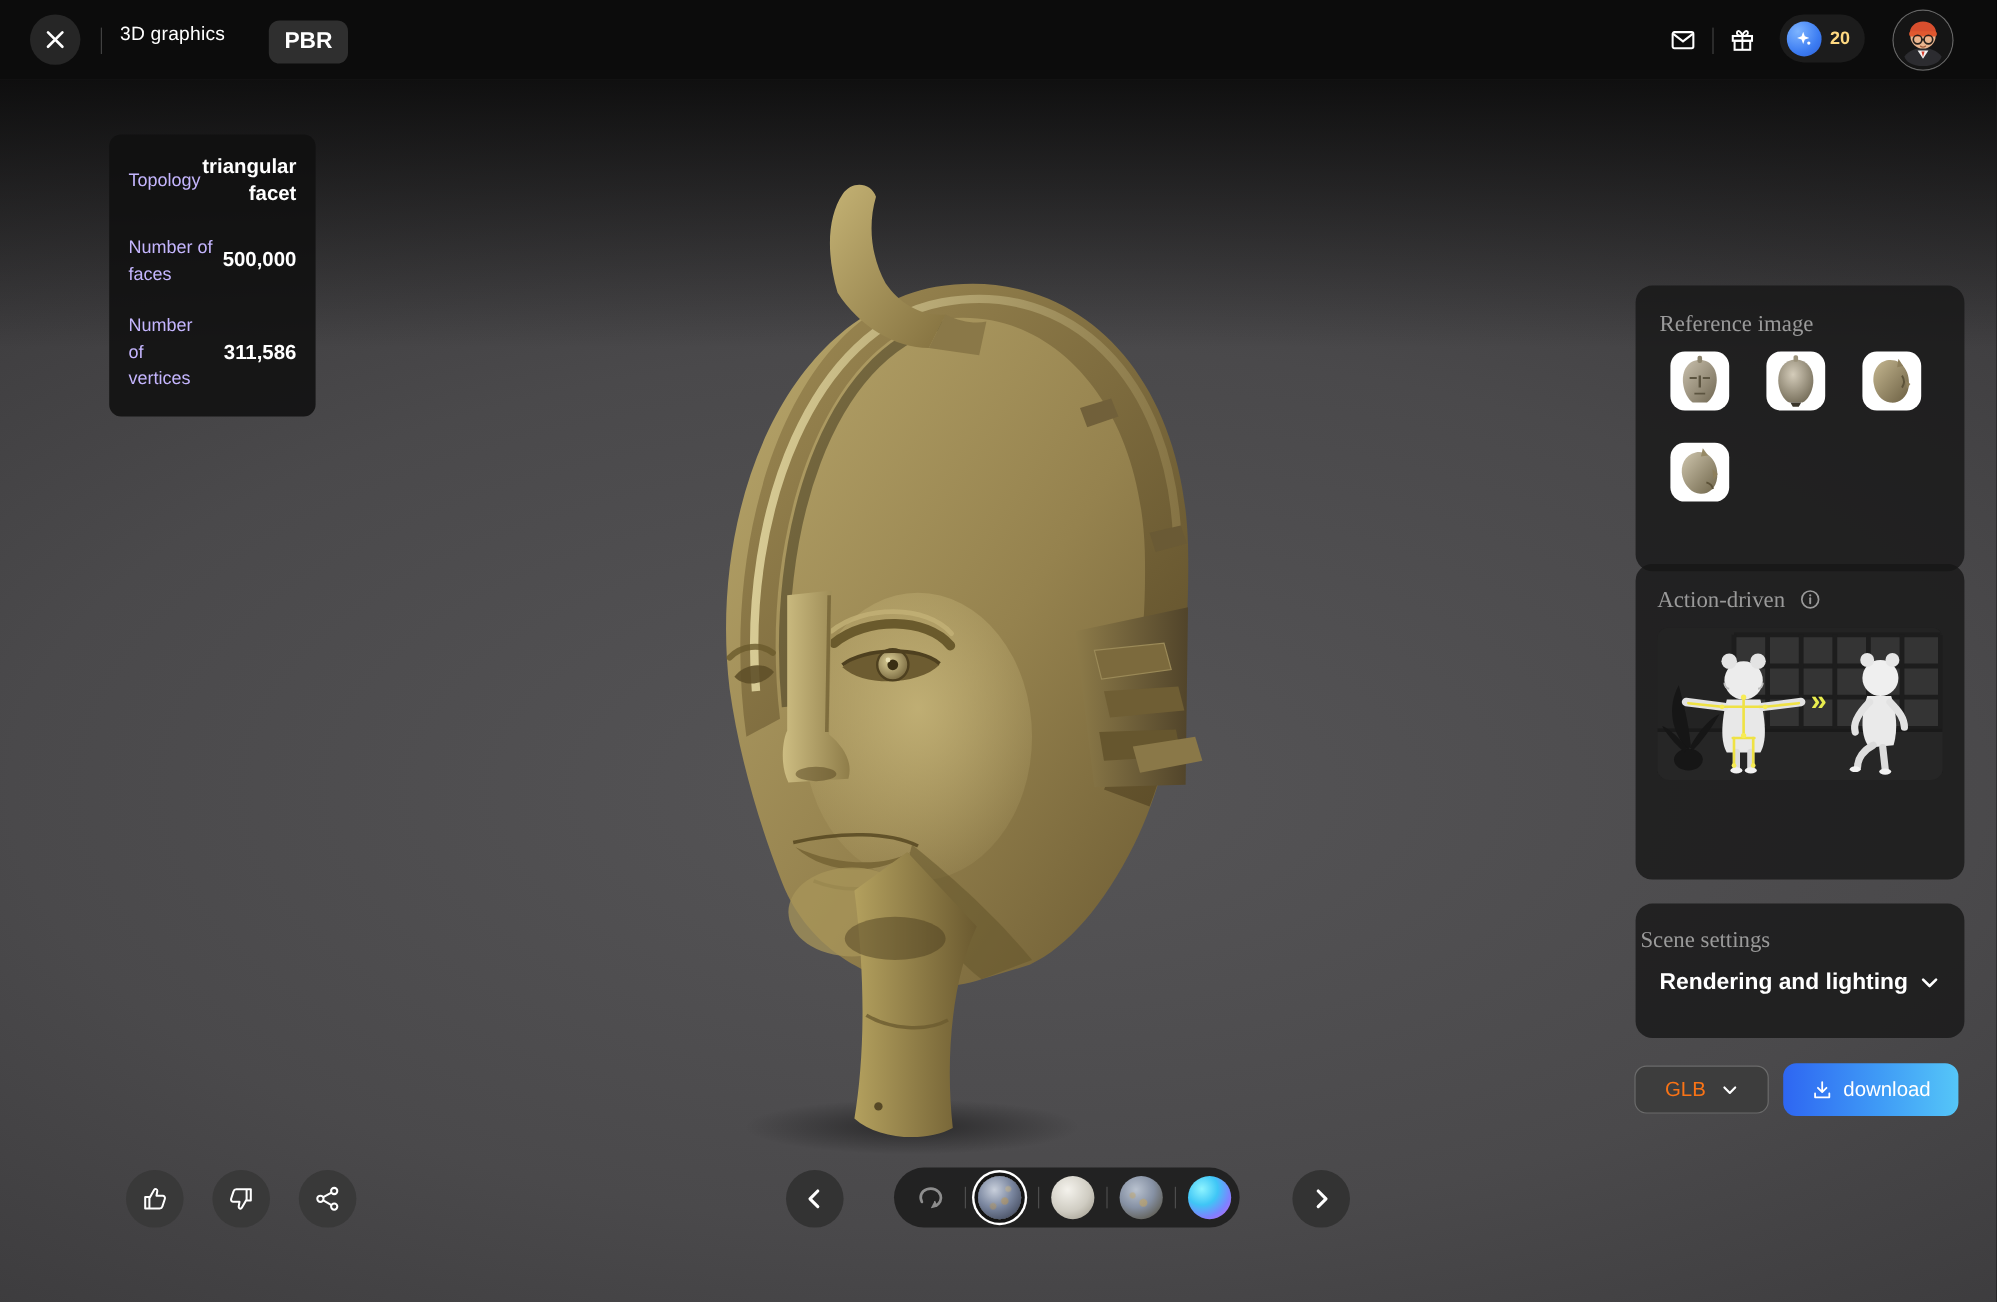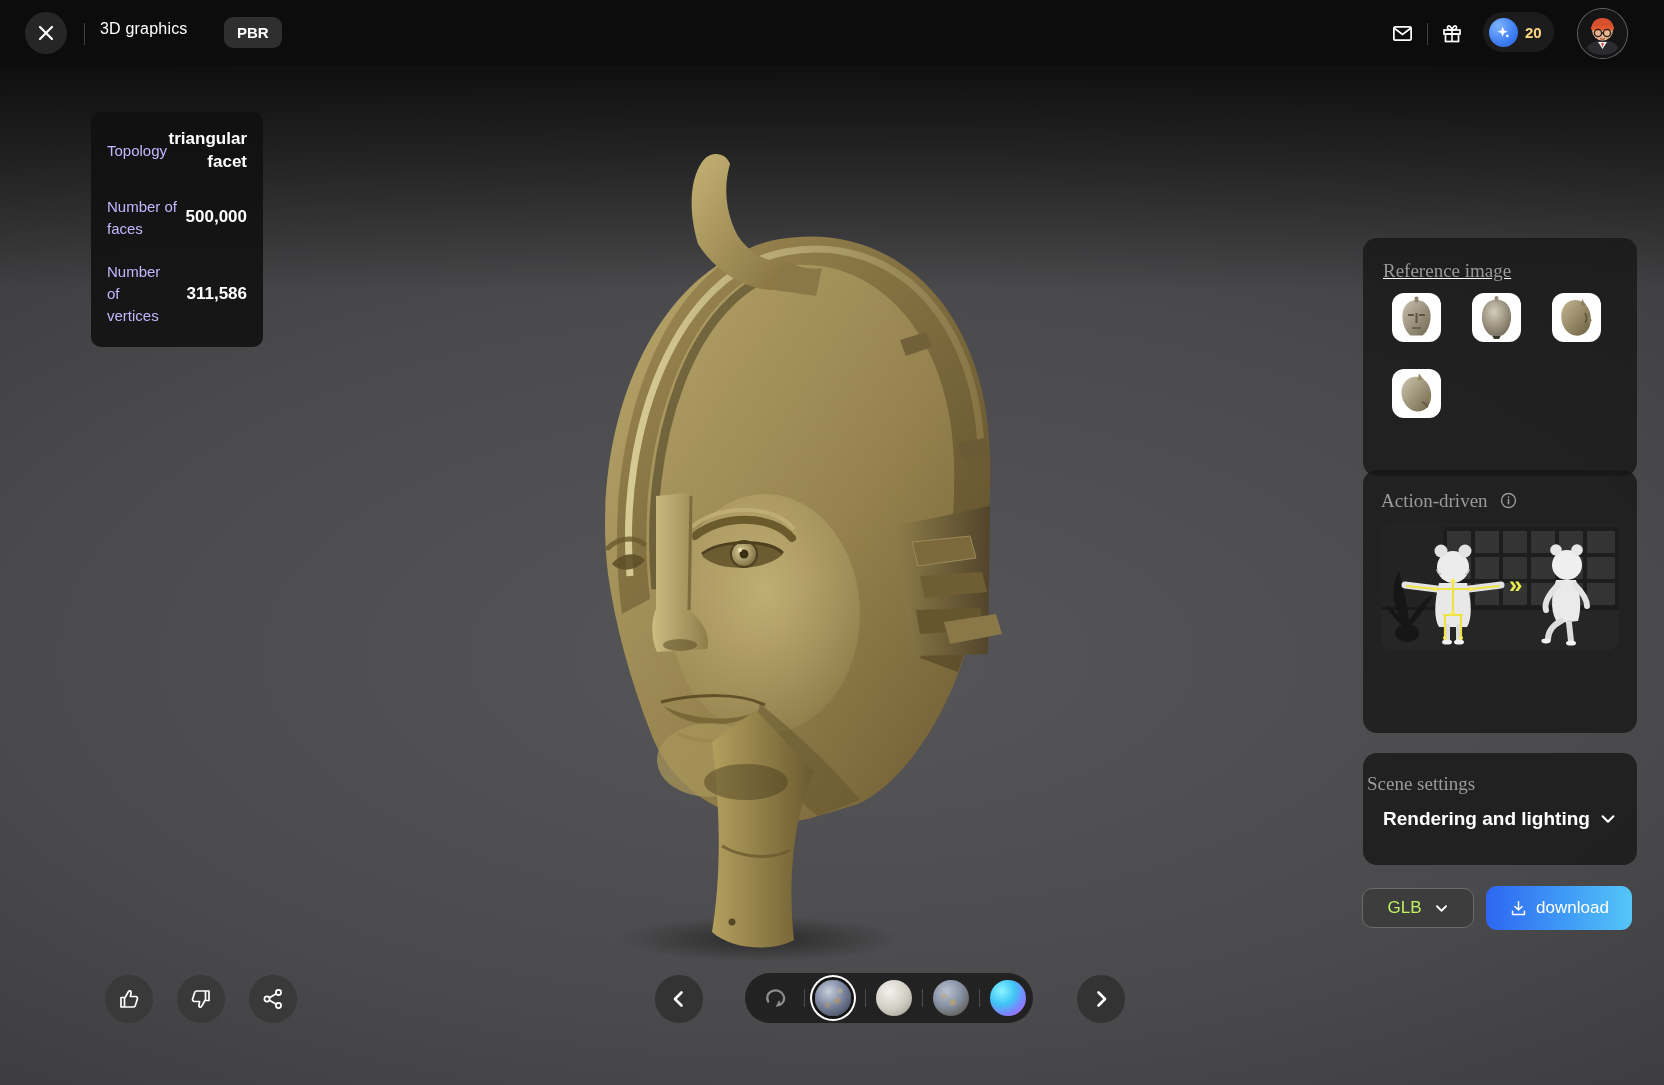--- a/index.html
+++ b/index.html
@@ -5,21 +5,21 @@
   html,body{margin:0;padding:0;background:#000;}
   #app{position:relative;width:1664px;height:1085px;overflow:hidden;
        font-family:"Liberation Sans",sans-serif;color:#fff;-webkit-font-smoothing:antialiased;}
   
   .topbar{position:absolute;left:0;top:0;width:1664px;height:66px;background:#0c0c0c;z-index:30;}
   .close-btn{position:absolute;left:25px;top:12px;width:42px;height:42px;border-radius:50%;
              background:#262626;display:flex;align-items:center;justify-content:center;cursor:pointer;}
   .vdiv{position:absolute;top:23px;width:1px;height:22px;background:rgba(255,255,255,0.22);}
   .page-title{position:absolute;left:100px;top:20px;font-size:16px;font-weight:normal;letter-spacing:.2px;}
   .pbr-badge{position:absolute;left:224px;top:17px;background:#2f2f2f;border-radius:9px;
-             padding:7px 13px;font-size:15px;font-weight:bold;}
+             padding:7px 13px;font-size:19px;font-weight:bold;}
   .icon-btn{position:absolute;top:19px;width:28px;height:28px;display:flex;align-items:center;
             justify-content:center;cursor:pointer;}
   .credit-pill{position:absolute;left:1483px;top:12px;height:40px;border-radius:20px;background:#1c1c1c;
                display:flex;align-items:center;gap:7px;padding:0 12px 0 6px;cursor:pointer;}
   .coin{width:29px;height:29px;border-radius:50%;
         background:radial-gradient(circle at 32% 28%,#7db4ff,#3d7df2 60%,#2c5fd8);
         display:flex;align-items:center;justify-content:center;}
   .credit-num{font-size:15px;font-weight:bold;color:#ffd981;}
   .avatar{position:absolute;left:1577px;top:8px;width:49px;height:49px;border-radius:50%;
           background:#141414;border:1px solid rgba(255,255,255,0.35);overflow:hidden;cursor:pointer;}
@@ -35,39 +35,39 @@
   .stats-card{position:absolute;left:91px;top:112px;width:172px;border-radius:10px;
           background:rgba(16,16,16,0.88);padding:16px 16px 20px 16px;box-sizing:border-box;}
   .stat-row{display:flex;align-items:center;margin-bottom:22px;}
   .stat-row:last-child{margin-bottom:0;gap:21px;}
   .stat-label{width:74px;color:#c4b5fd;font-size:15px;line-height:1.45;}
   .stat-value{flex:1;text-align:right;font-size:17px;font-weight:bold;line-height:1.35;color:#fff;}
   
   .card{position:absolute;left:1363px;width:274px;border-radius:14px;background:rgba(22,22,22,0.78);
         box-sizing:border-box;}
   .card-title{font-family:"Liberation Serif",serif;font-size:19px;color:#9a9a9a;}
-  .ref-card{top:238px;height:238px;padding:22px 20px;text-decoration:underline;}
+  .ref-card{top:238px;height:238px;padding:22px 20px;}
   .thumb-grid{position:absolute;left:29px;top:55px;width:230px;display:flex;flex-wrap:wrap;gap:27px 31px;}
   .thumb{width:49px;height:49px;border-radius:12px;background:#fff;overflow:hidden;cursor:pointer;}
   .action-card{top:470px;height:263px;padding:20px 18px;}
   .info-icon{display:inline-block;margin-left:8px;vertical-align:-2px;cursor:pointer;}
   .action-img{position:absolute;left:18px;top:53px;width:238px;height:127px;border-radius:10px;
               overflow:hidden;background:#222;}
   .bone-btn{position:absolute;left:19px;top:204px;width:236px;height:42px;border-radius:21px;border:none;
             background:linear-gradient(90deg,#2d61f1 0%,#3f8df6 55%,#56c4f9 100%);
             color:#fff;font-size:16px;font-family:"Liberation Sans",sans-serif;
             display:flex;align-items:center;justify-content:center;gap:9px;cursor:pointer;}
   .scene-card{top:753px;height:112px;padding:20px 4px;}
   .scene-select{position:absolute;left:20px;top:55px;width:234px;display:flex;align-items:center;
                 justify-content:space-between;cursor:pointer;}
   .scene-select span{font-size:19px;font-weight:bold;color:#fff;}
   
   .glb-btn{position:absolute;left:1362px;top:888px;width:112px;height:40px;border-radius:10px;
            background:#3d3d3d;border:1px solid #6b6b6b;display:flex;align-items:center;
-           justify-content:center;gap:12px;font-size:17px;color:#bef264;box-sizing:border-box;cursor:pointer;}
+           justify-content:center;gap:12px;font-size:17px;color:#f97316;box-sizing:border-box;cursor:pointer;}
   .dl-btn{position:absolute;left:1486px;top:886px;width:146px;height:44px;border-radius:11px;border:none;
           background:linear-gradient(90deg,#2e66f2 0%,#3f9bf6 55%,#55c6f8 100%);
           display:flex;align-items:center;justify-content:center;gap:8px;font-size:17px;color:#fff;
           font-family:"Liberation Sans",sans-serif;cursor:pointer;}
   
   .round-btn{position:absolute;top:975px;width:48px;height:48px;border-radius:50%;background:#393939;
              display:flex;align-items:center;justify-content:center;cursor:pointer;}
   .nav-btn{background:#333;}
   .mat-pill{position:absolute;left:745px;top:973px;width:288px;height:50px;border-radius:25px;
             background:rgba(26,26,26,0.82);display:flex;align-items:center;}

